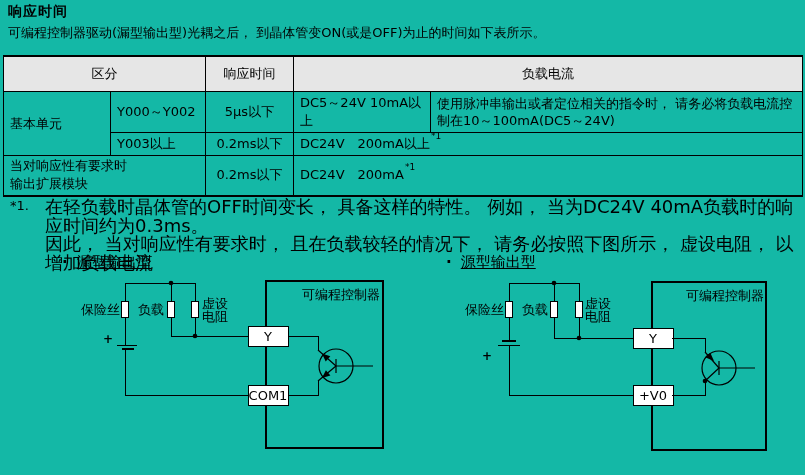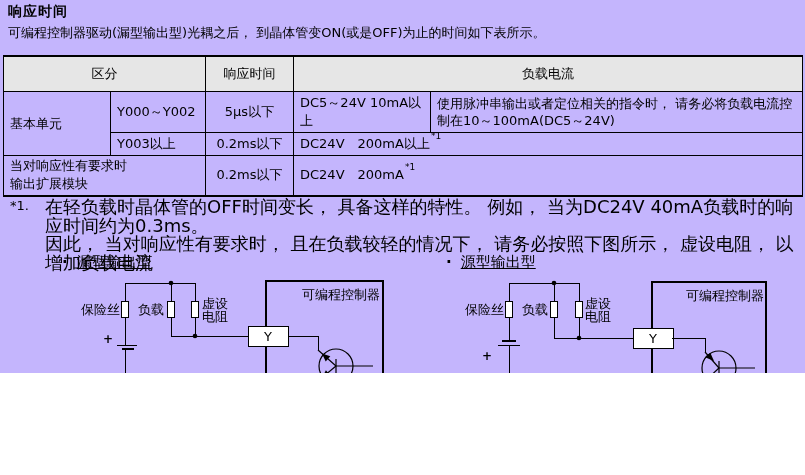--- a/index.html
+++ b/index.html
@@ -1,16 +1,16 @@
 <!DOCTYPE html>
 <html><head>
 <meta charset="utf-8">
 <style>
   html,body{margin:0;padding:0;background:#fff;}
-  .page{position:relative;width:805px;height:373px;background:#c4b5fd;overflow:hidden;
+  .page{position:relative;width:805px;height:475px;background:#14b8a6;overflow:hidden;
         font-family:"DejaVu Sans",sans-serif;color:#000;}
   .doc-title{position:absolute;left:8px;top:3px;font-size:14px;font-weight:bold;letter-spacing:1px;}
   .doc-intro{position:absolute;left:8px;top:24px;font-size:13px;white-space:nowrap;}
 
   table.spec{position:absolute;left:3px;top:55px;width:799px;border-collapse:collapse;
              table-layout:fixed;font-size:13px;border-top:2px solid #000;border-bottom:2px solid #000;}
   table.spec th,table.spec td{border:1px solid #000;padding:1px 6px;vertical-align:middle;
              overflow:hidden;}
   table.spec th{background:#e6e6e6;font-weight:normal;text-align:center;height:17px;padding:8px 2px;}
   td.c{text-align:center;}

